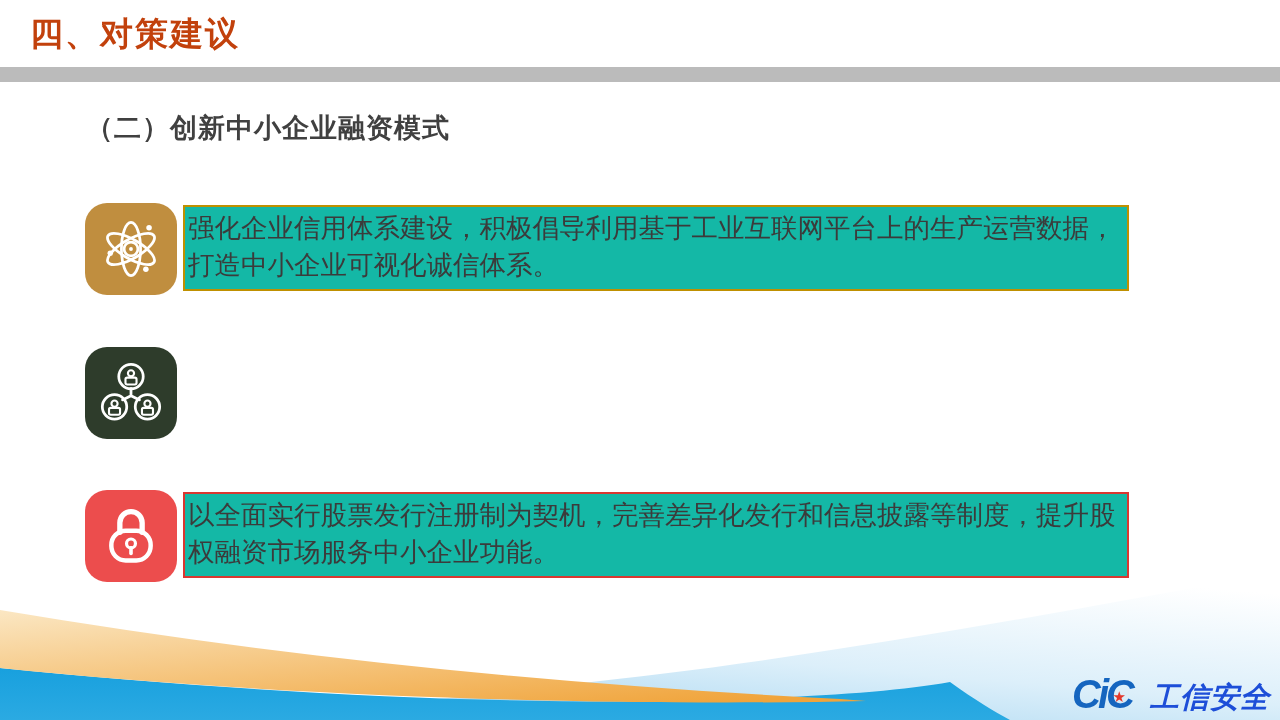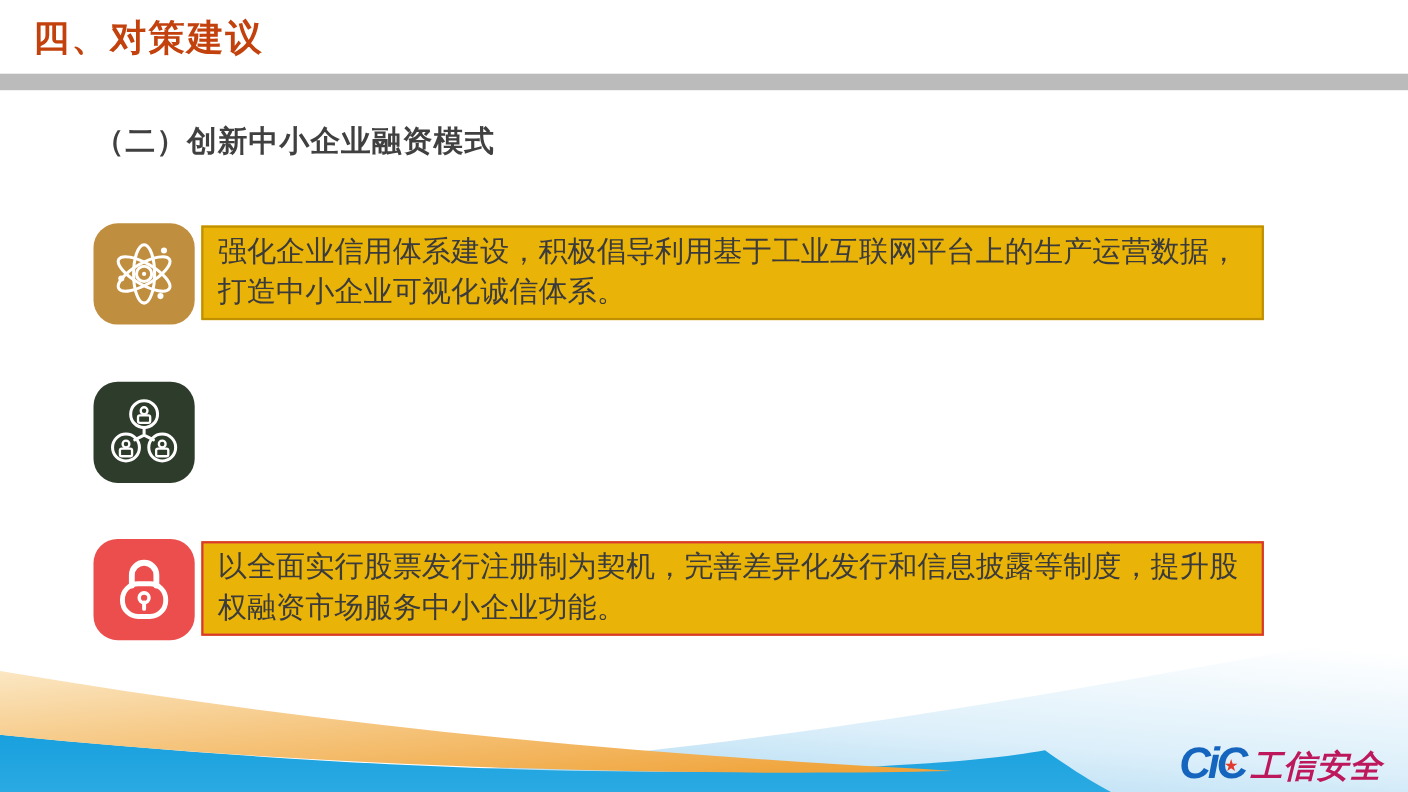--- a/index.html
+++ b/index.html
@@ -36,22 +36,22 @@
     border-radius:22px;
     background:var(--icon-bg,#888);
     display:flex;align-items:center;justify-content:center;
     margin-right:6px;
   }
   .tile svg{width:68px;height:68px;}
   .box{
     margin-top:2px;
     width:936px;height:76px;
     border:2px solid var(--border-color,#999);
-    background:#eab308;
-    padding:3px 13px;
+    background:#14b8a6;
+    padding:3px 3px;
   }
   .box p{
     margin:0;
     font-size:26.5px;line-height:37px;
     color:#3B3B3B;
     letter-spacing:0;
   }
   
   .waves{
     position:absolute;left:0;bottom:0;width:1280px;height:160px;
@@ -66,21 +66,21 @@
     position:relative;
     font-size:40px;font-weight:900;font-style:italic;
     color:#1565BF;letter-spacing:-3px;
   }
   .logo .cic .star{
     position:absolute;right:6px;top:15px;
     font-size:15px;color:#E3382C;font-style:normal;letter-spacing:0;
   }
   .logo .cn{
     font-size:29px;font-weight:bold;font-style:italic;
-    color:#be185d;margin-left:5px;margin-bottom:2px;
+    color:#1d4ed8;margin-left:18px;margin-bottom:2px;
     letter-spacing:1px;
   }
 </style>
 </head>
 <body>
 
 <div class="slide">
 
   <div class="page-title">四、对策建议</div>
   <div class="header-bar"></div>

